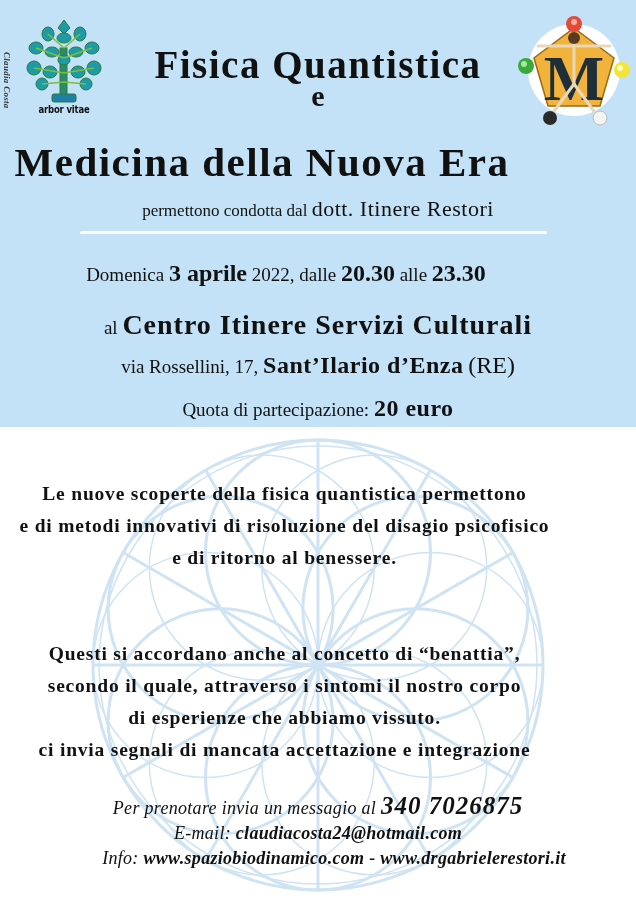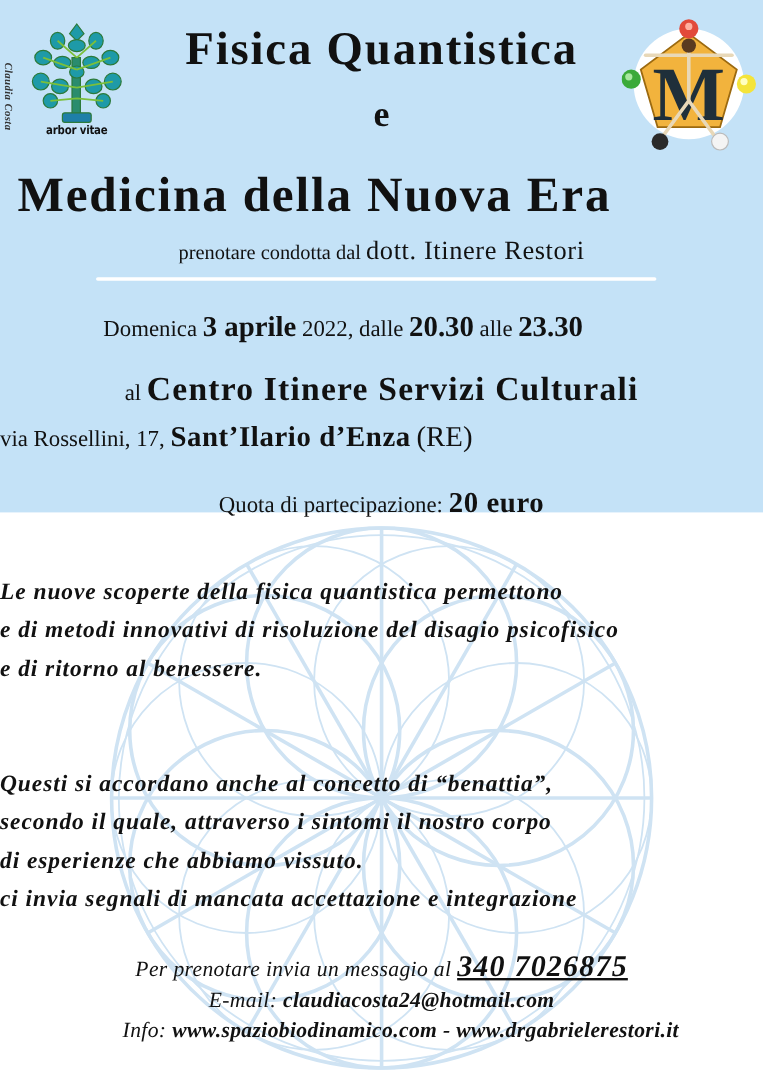--- a/index.html
+++ b/index.html
@@ -21,21 +21,21 @@
   }
   .logo-left { position: absolute; left: 22px; top: 18px; width: 84px; height: 90px; }
   .logo-left-caption {
     position: absolute; left: 22px; top: 104px; width: 84px; text-align: center;
     font-family: "DejaVu Sans", sans-serif; font-size: 10px; font-weight: bold;
     color: #111; transform: scaleX(0.85); letter-spacing: -0.2px;
   }
   .logo-right { position: absolute; left: 518px; top: 14px; width: 112px; height: 112px; }
 
   .title1 {
-    position: absolute; left: 0; width: 636px; top: 16px; text-align: center;
+    position: absolute; left: 0; width: 636px; top: 40px; text-align: center;
     font-size: 39px; font-weight: bold; letter-spacing: 1.5px; line-height: 50px;
   }
   .title-and {
     position: absolute; left: 0; width: 636px; top: 76px; text-align: center;
     font-size: 30px; font-weight: bold; line-height: 40px;
   }
   .title2 {
     position: absolute; left: 0; width: 524px; top: 135px; text-align: center;
     font-size: 41px; font-weight: bold; letter-spacing: 1.5px; line-height: 54px;
   }
@@ -52,49 +52,49 @@
     position: absolute; left: 0; width: 572px; top: 258px; text-align: center;
     font-size: 19px; line-height: 30px;
   }
   .line-date b { font-size: 24px; }
   .line-venue {
     position: absolute; left: 0; width: 636px; top: 309px; text-align: center;
     font-size: 19px; line-height: 32px;
   }
   .line-venue b { font-size: 28px; letter-spacing: 1px; }
   .line-address {
-    position: absolute; left: 0; width: 636px; top: 349px; text-align: left;
+    position: absolute; left: 0; width: 636px; top: 349px; text-align: center;
     font-size: 19px; line-height: 32px;
   }
   .line-address b { font-size: 24px; letter-spacing: 0.5px; }
   .line-address .re { font-size: 24px; }
   .line-fee {
-    position: absolute; left: 0; width: 636px; top: 404px; text-align: center;
+    position: absolute; left: 0; width: 636px; top: 392px; text-align: center;
     font-size: 19px; line-height: 32px;
   }
   .line-fee b { font-size: 24px; letter-spacing: 0.5px; }
 
   .bg-pattern { position: absolute; left: 0; top: 427px; width: 636px; height: 473px; }
 
   .para {
-    position: absolute; left: 0; width: 569px; text-align: left;
-    font-style: italic; font-weight: bold; font-size: 19.5px; letter-spacing: 0.8px;
+    position: absolute; left: 0; width: 569px; text-align: center;
+    font-weight: bold; font-size: 19.5px; letter-spacing: 0.8px;
     line-height: 32px;
   }
   .para1 { top: 478px; }
   .para2 { top: 638px; }
   .para .line { display: block; }
 
   .contact {
     position: absolute; left: 0; width: 636px; text-align: center;
     font-style: italic; font-size: 18px; line-height: 25px; letter-spacing: 0.3px;
   }
   .contact b { font-weight: bold; }
   .c1 { top: 793px; }
-  .c1 b { font-size: 25px; letter-spacing: 1px; text-decoration: underline; }
+  .c1 b { font-size: 25px; letter-spacing: 1px; }
   .c2 { top: 821px; }
   .c3 { top: 846px; margin-left: 16px; }
 </style>
 </head>
 <body>
 
 <div class="header">
   <div class="vert-credit">Claudia Costa</div>
 
   <svg class="logo-left" viewBox="0 0 84 90">
@@ -142,21 +142,21 @@
     <circle cx="102" cy="54" r="3" fill="#FFFFC0"></circle>
     <circle cx="32" cy="104" r="7" fill="#2A2A2A"></circle>
     <circle cx="82" cy="104" r="7" fill="#F4F4F4" stroke="#BBB" stroke-width="1"></circle>
   </svg>
 
   <div class="title1">Fisica Quantistica</div>
   <div class="title-and">e</div>
   <div class="title2">Medicina della Nuova Era</div>
 
   <div class="subtitle">
-    <span>prenotare condotta dal</span>
+    <span>permettono condotta dal</span>
     <span class="big">dott. Itinere Restori</span>
   </div>
   <div class="divider"></div>
 
   <div class="line-date">
     <span>Domenica</span>
     <b>3 aprile</b>
     <span>2022, dalle</span>
     <b>20.30</b>
     <span>alle</span>

